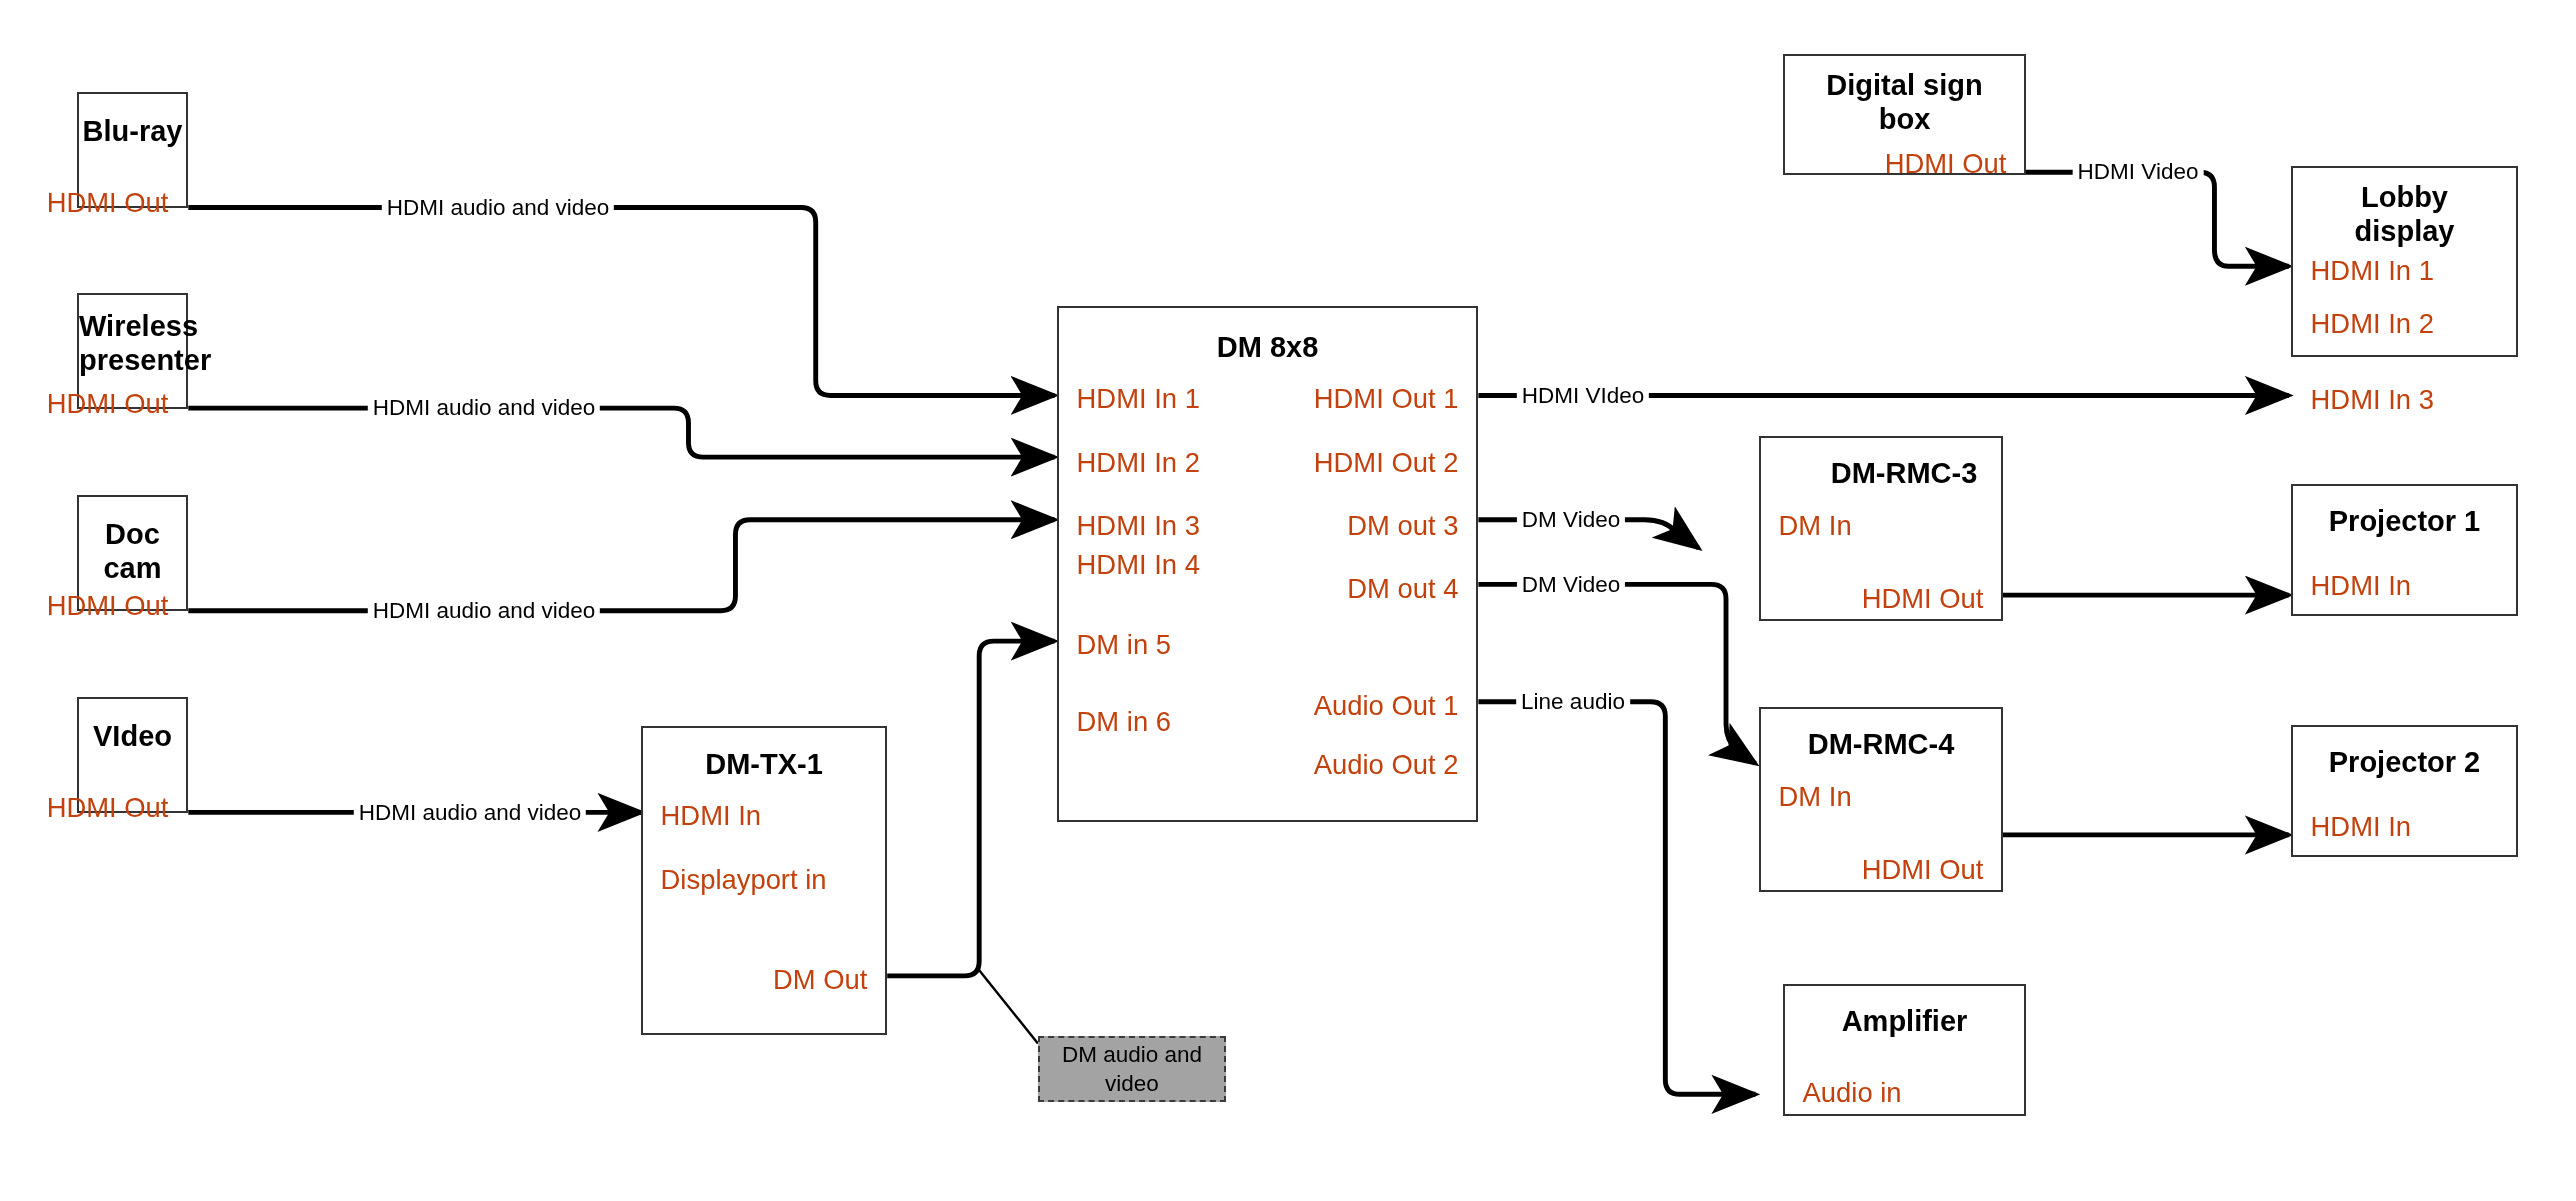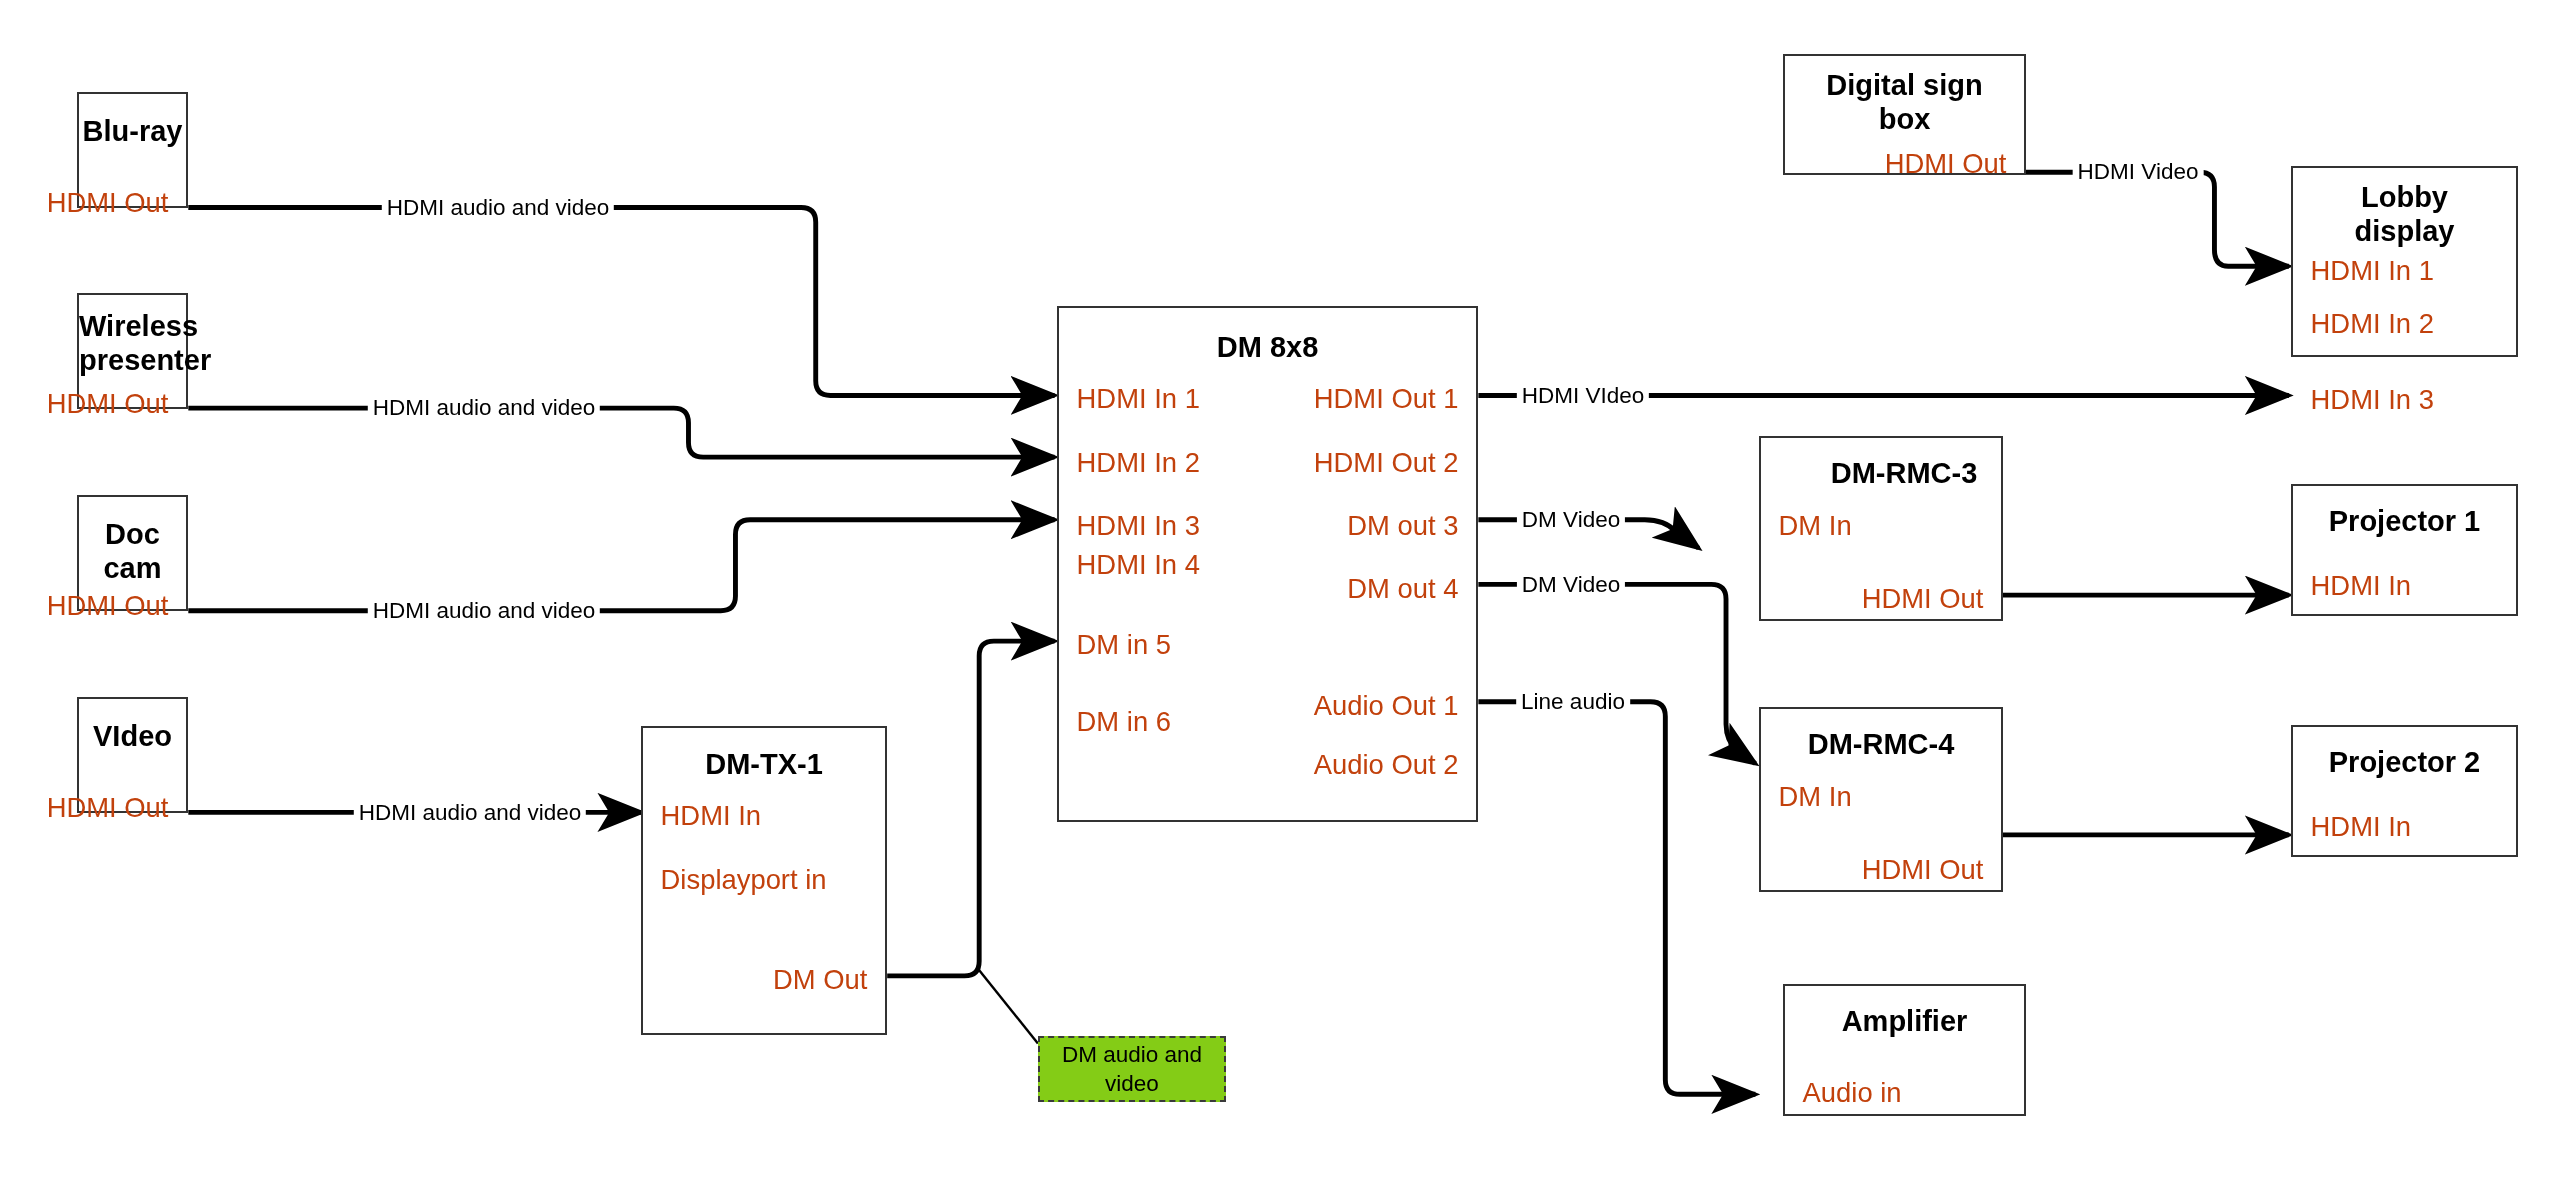--- a/index.html
+++ b/index.html
@@ -58,21 +58,21 @@
     white-space: nowrap;
     padding: 0 4.9px;
     transform: translate(-50%, -50%);
     text-align: center;
   }
   
   .callout {
     position: absolute;
     box-sizing: border-box;
     border: 2px dashed #3a3a3a;
-    background: #84cc16;
+    background: #a3a3a3;
     font-size: 22.5px;
     color: #000000;
     text-align: center;
     display: flex;
     align-items: center;
     justify-content: center;
     line-height: 1.3;
     padding: 3.9px 7.8px;
   }
 </style>

